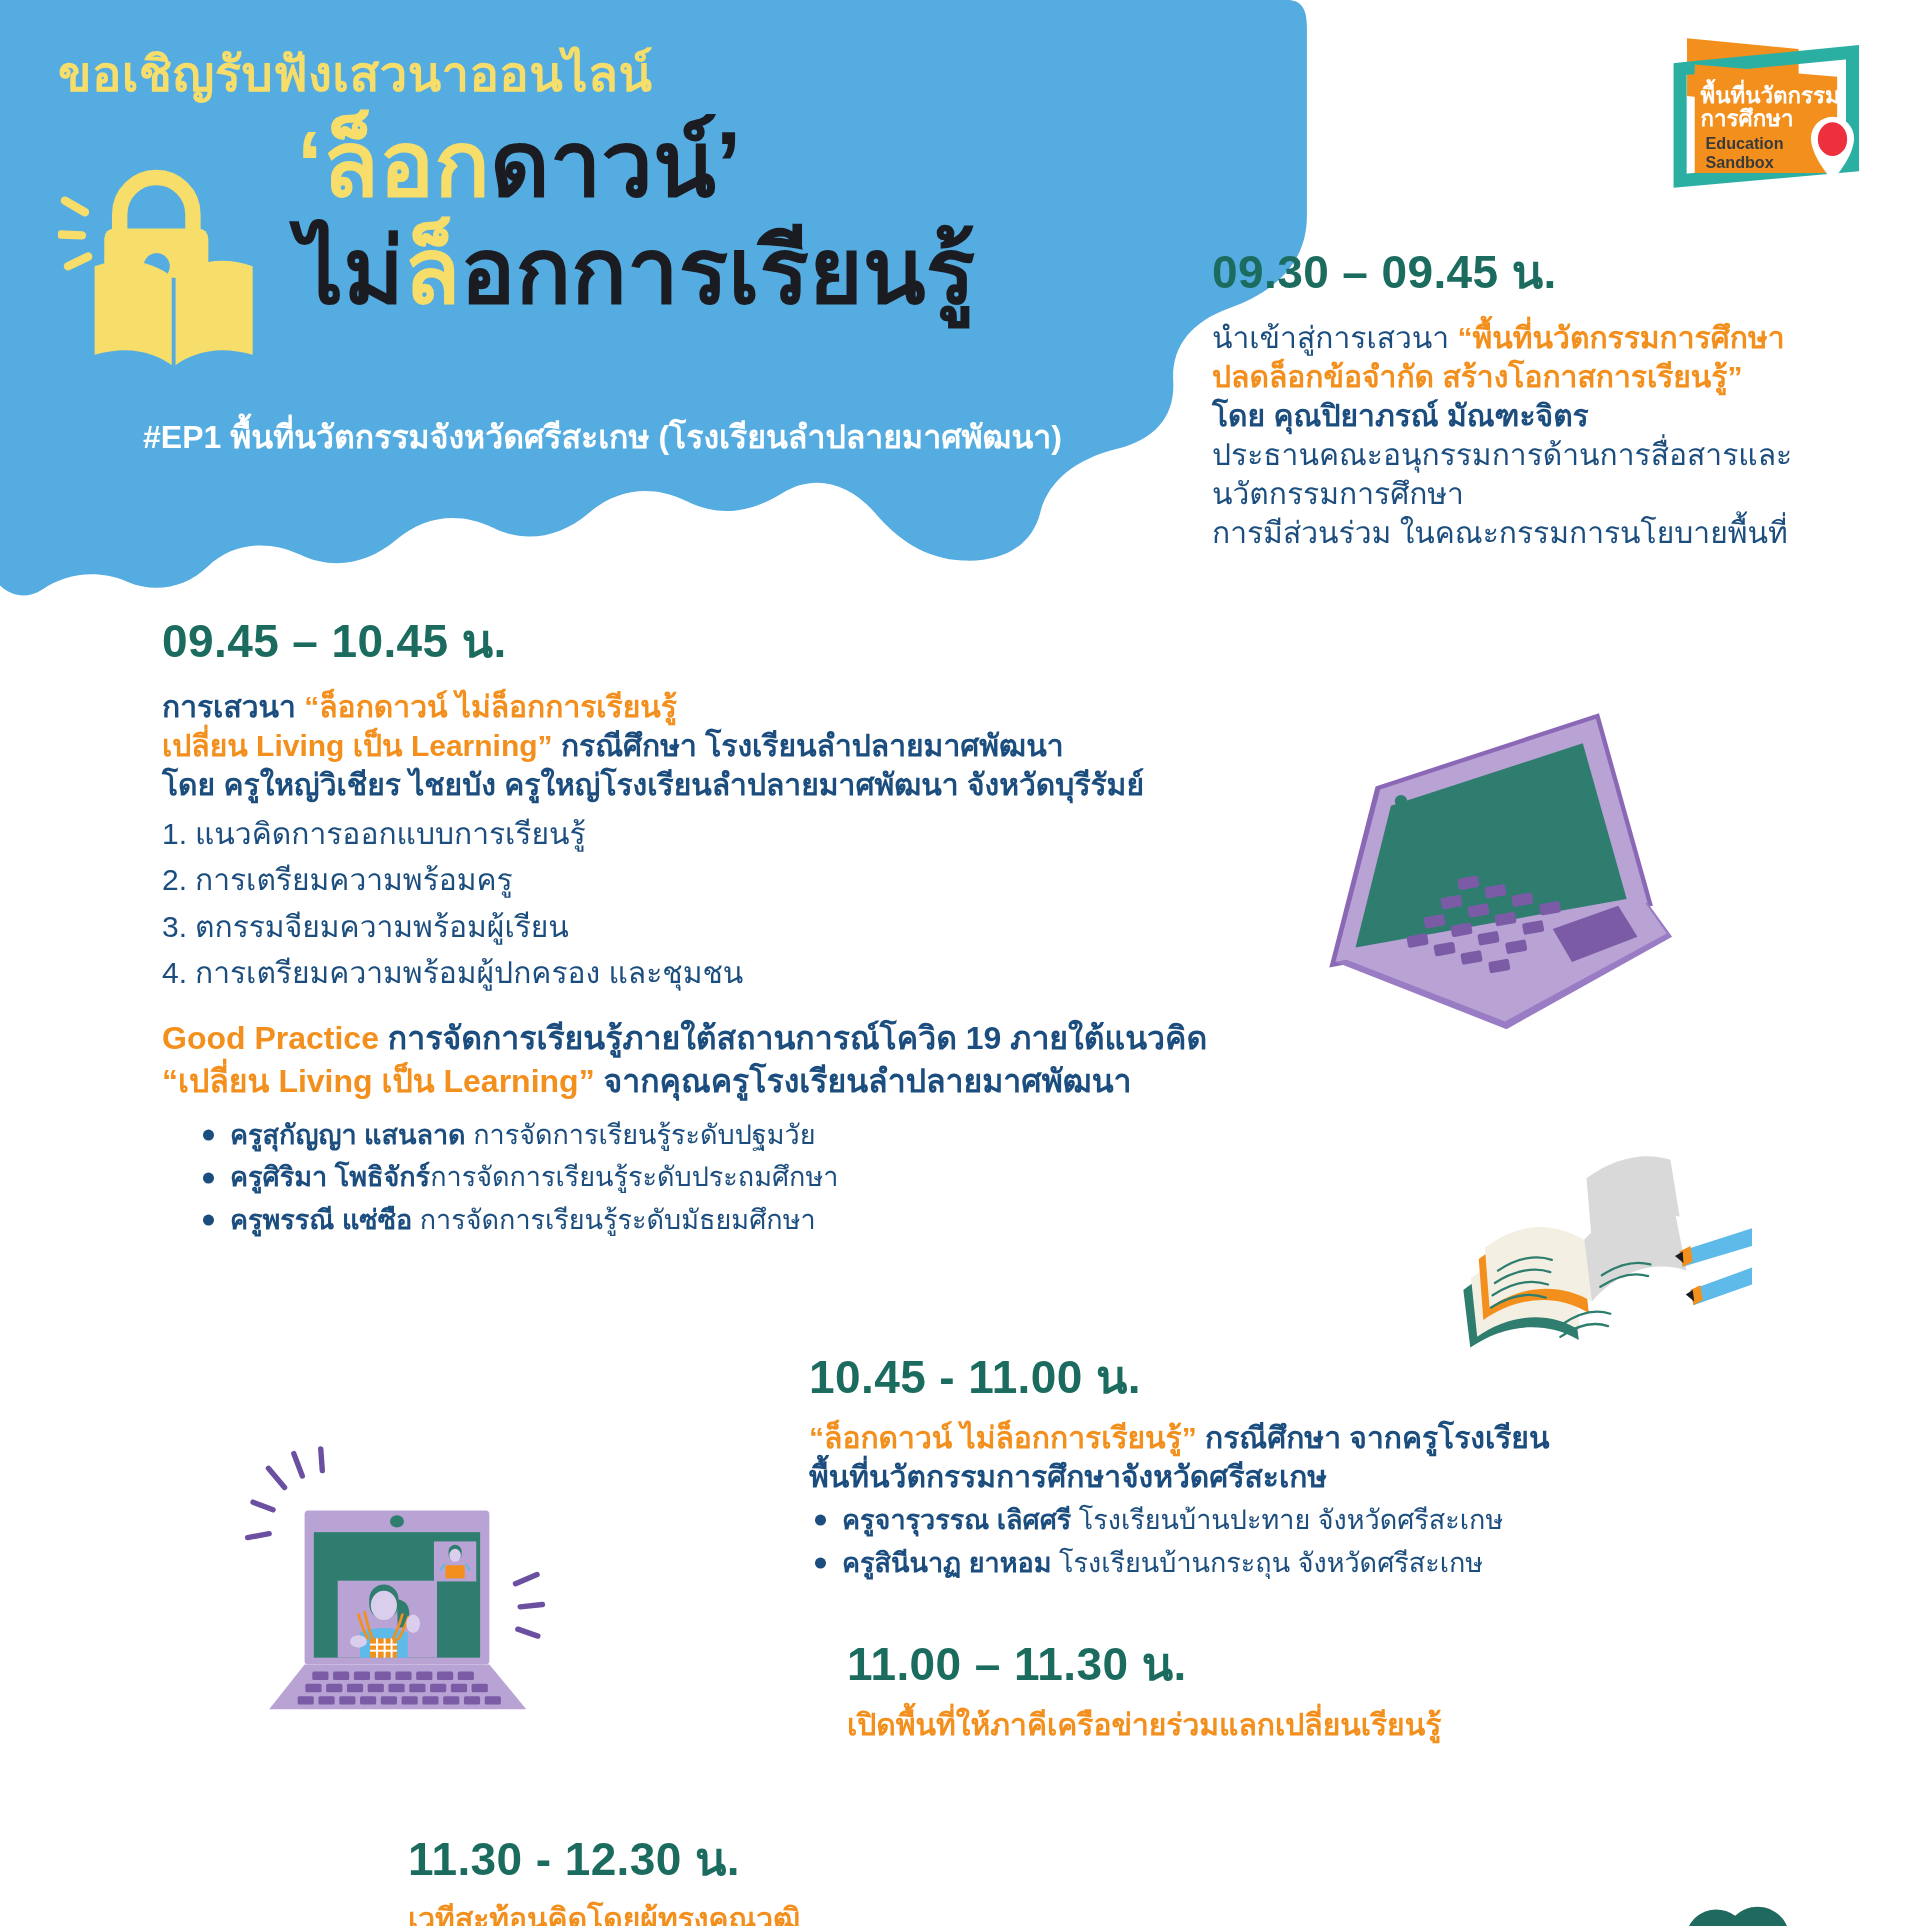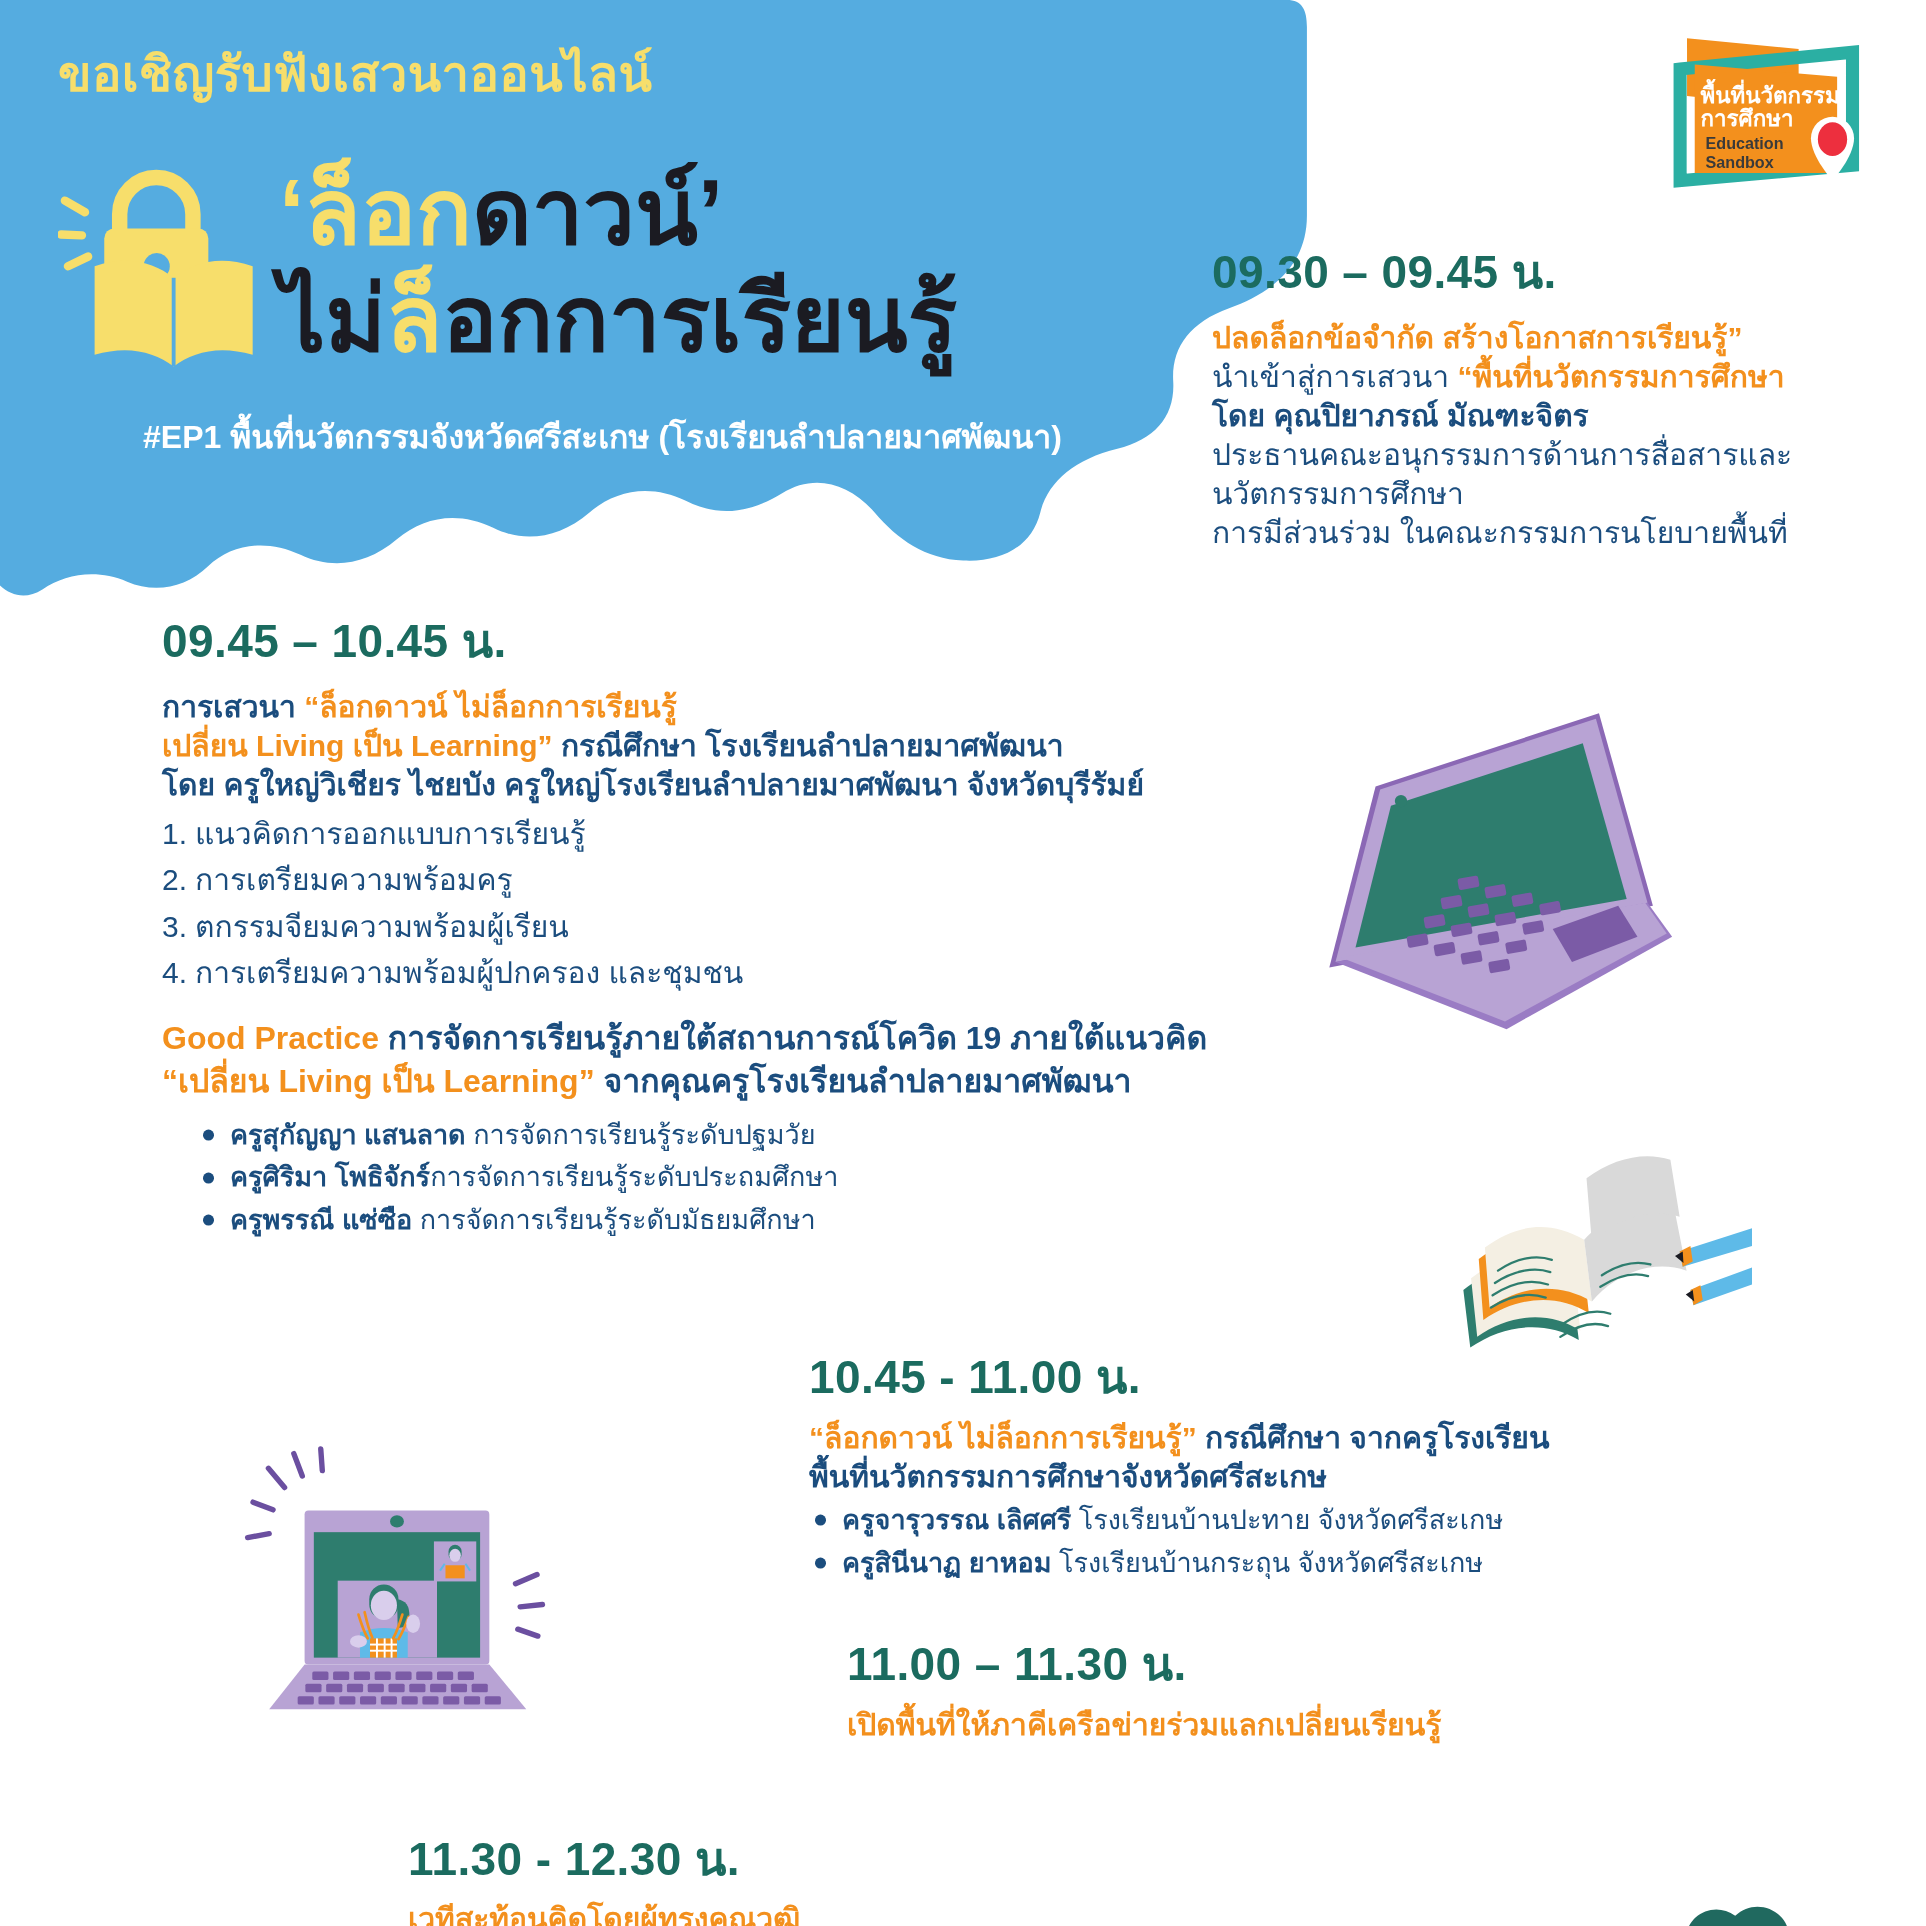--- a/index.html
+++ b/index.html
@@ -14,21 +14,21 @@
   .header-blob{
     position:absolute; left:0; top:0; width:1310px; height:601px; z-index:1;
   }
   .header-blob svg{ display:block; width:100%; height:100%; }
 
   .hdr-invite{
     position:absolute; left:58px; top:35px; z-index:6;
     font-size:49px; font-weight:700; color:#F7DE6B; letter-spacing:0.4px;
     white-space:nowrap;
   }
-  .hero-wrap{ position:absolute; left:32px; top:116px; z-index:6; width:1117px;margin-top:48px; }
+  .hero-wrap{ position:absolute; left:50px; top:116px; z-index:6; width:1117px; }
   .hero-l1{
     font-size:92px; font-weight:800; line-height:1.05; white-space:nowrap;
     margin-left:247px;
   }
   .hero-l2{
     font-size:92px; font-weight:800; line-height:1.05; white-space:nowrap;
     margin-left:247px; margin-top:10px;
   }
   .y{ color:#F7DE6B; }
   .k{ color:#1B1B22; }
@@ -138,24 +138,24 @@
     <g>
       <path d="M452 310 a56 56 0 0 1 112 0 c0 48 -56 110 -56 110 s-56 -62 -56 -110 z" fill="#ffffff"></path>
       <ellipse cx="508" cy="312" rx="38" ry="44" fill="#ED2F3E"></ellipse>
     </g>
   </svg>
 </div>
 
 <div class="sess" id="s1" style="left:1212px; top:247px; width:686px;">
   <div class="time">09.30 – 09.45 น.</div>
   <div style="height:20px"></div>
-  <div class="line"><span class="or">ปลดล็อกข้อจำกัด สร้างโอกาสการเรียนรู้”</span></div>
   <div class="line reg">
     <span>นำเข้าสู่การเสวนา </span><span class="or">“พื้นที่นวัตกรรมการศึกษา</span>
   </div>
+  <div class="line"><span class="or">ปลดล็อกข้อจำกัด สร้างโอกาสการเรียนรู้”</span></div>
   <div class="line">
     <span class="nv" style="font-weight:600">โดย </span><span class="nvb">คุณปิยาภรณ์ มัณฑะจิตร</span>
   </div>
   <div class="line reg">ประธานคณะอนุกรรมการด้านการสื่อสารและ</div>
   <div class="line reg">นวัตกรรมการศึกษา</div>
   <div class="line reg">การมีส่วนร่วม ในคณะกรรมการนโยบายพื้นที่</div>
 </div>
 
 <div class="sess" id="s2" style="left:162px; top:616px; width:1148px;">
   <div class="time">09.45 – 10.45 น.</div>

